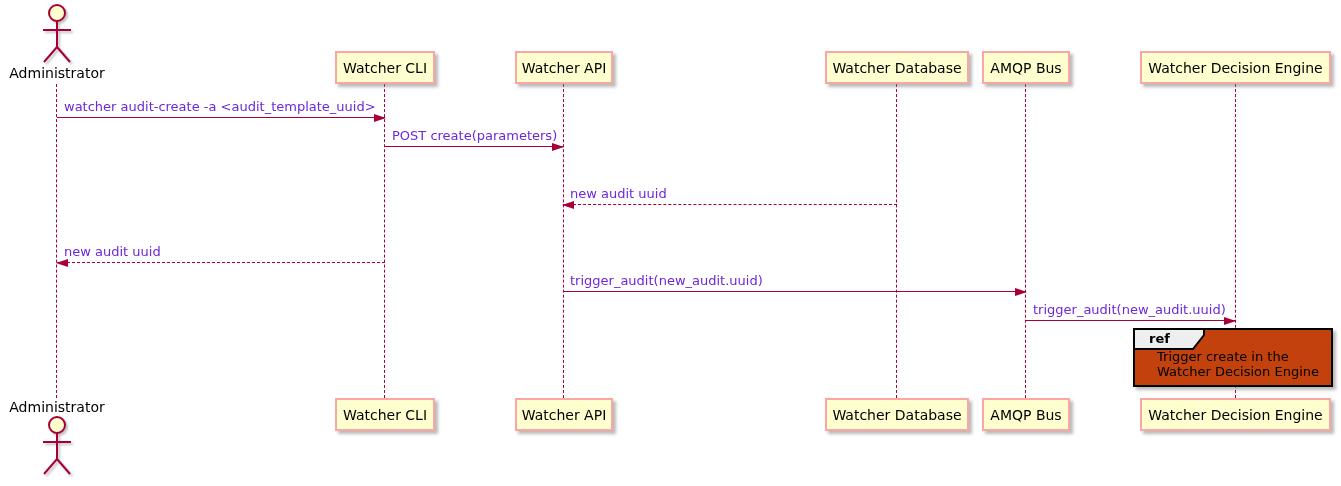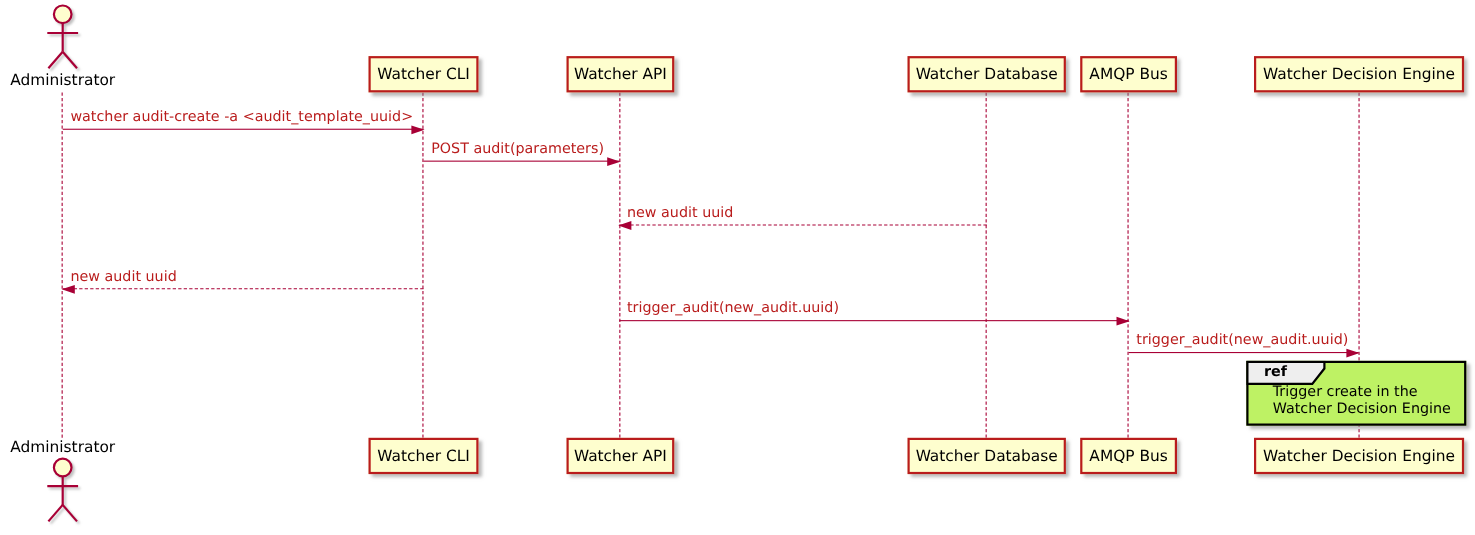--- a/index.html
+++ b/index.html
@@ -7,53 +7,53 @@
   body { font-family:"DejaVu Sans","Liberation Sans",sans-serif; color:#000; }
   .canvas { position:relative; width:1341px; height:486px; background:#fff; overflow:hidden; }
 
   .lifeline {
     position:absolute; top:84px; height:314px; width:0;
     border-left:1px dashed #A80036; z-index:1;
   }
 
   .pbox {
     position:absolute; height:33px; background:#FEFECE;
-    border:2px solid #b91c1c; box-shadow:3px 3px 3px rgba(130,130,130,0.55);
+    border:2px solid #fca5a5; box-shadow:3px 3px 3px rgba(130,130,130,0.55);
     display:flex; align-items:center; justify-content:center;
     font-size:14px; color:#000; z-index:2; white-space:nowrap;
   }
 
   .actor-label {
     position:absolute; width:100px; text-align:center;
     font-size:14px; color:#000; z-index:2; white-space:nowrap;
   }
   .actor-svg { position:absolute; z-index:2; filter:drop-shadow(2px 2px 1px rgba(130,130,130,0.5)); }
 
   .message { position:absolute; height:19px; z-index:3; }
   .message .lbl {
     position:absolute; left:7px; bottom:4px;
-    font-size:13px; white-space:nowrap; color:#b91c1c;
+    font-size:13px; white-space:nowrap; color:#6d28d9;
   }
   .message .line { position:absolute; left:0; right:0; bottom:0; height:0; border-top:1px solid #A80036; }
   .message.dashed .line { border-top-style:dashed; }
   .message .head { position:absolute; width:0; height:0; bottom:-4px; }
   .message .head.right {
     right:-1px;
     border-left:12px solid #A80036;
     border-top:4px solid transparent; border-bottom:4px solid transparent;
   }
   .message .head.left {
     left:-1px;
     border-right:12px solid #A80036;
     border-top:4px solid transparent; border-bottom:4px solid transparent;
   }
 
   .refbox {
     position:absolute; left:1133px; top:328px; width:200px; height:59px;
-    background:#bef264; border:2px solid #000;
+    background:#c2410c; border:2px solid #000;
     box-shadow:3px 3px 3px rgba(130,130,130,0.55); z-index:4;
   }
   .ref-tab-svg { position:absolute; left:-2px; top:-2px; }
   .ref-kw { position:absolute; left:14px; top:1px; font-weight:bold; font-size:13px; color:#000; }
   .ref-body { position:absolute; left:22px; top:19px; font-size:13px; line-height:15px; color:#000; white-space:nowrap; }
 </style>
 </head>
 <body>
 
 <div class="canvas">
@@ -89,21 +89,21 @@
   <div class="pbox" style="left:1140px; top:51px; width:191px;">
       <span>Watcher Decision Engine</span>
     </div>
 
   <div class="message solid" style="left:57px;   top:99px;  width:328px;">
     <span class="lbl">watcher audit-create -a &lt;audit_template_uuid&gt;</span>
     <div class="line"></div>
     <div class="head right"></div>
   </div>
   <div class="message solid" style="left:385px;  top:128px; width:178px;">
-    <span class="lbl">POST audit(parameters)</span>
+    <span class="lbl">POST create(parameters)</span>
     <div class="line"></div>
     <div class="head right"></div>
   </div>
   <div class="message dashed" style="left:563px;  top:186px; width:334px;">
     <span class="lbl">new audit uuid</span>
     <div class="line"></div>
     <div class="head left"></div>
   </div>
   <div class="message dashed" style="left:57px;   top:244px; width:328px;">
     <span class="lbl">new audit uuid</span>

